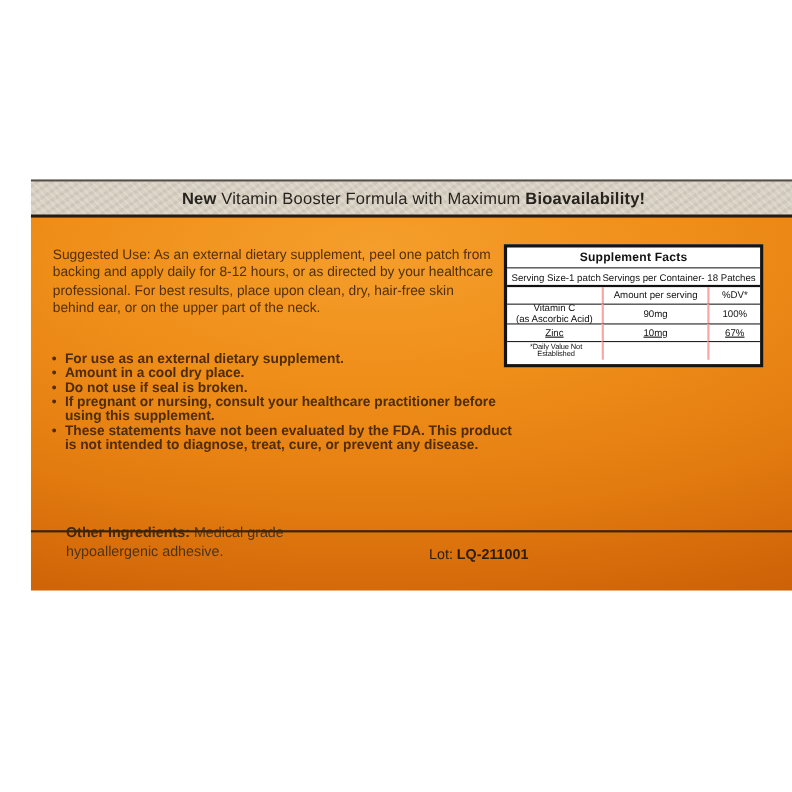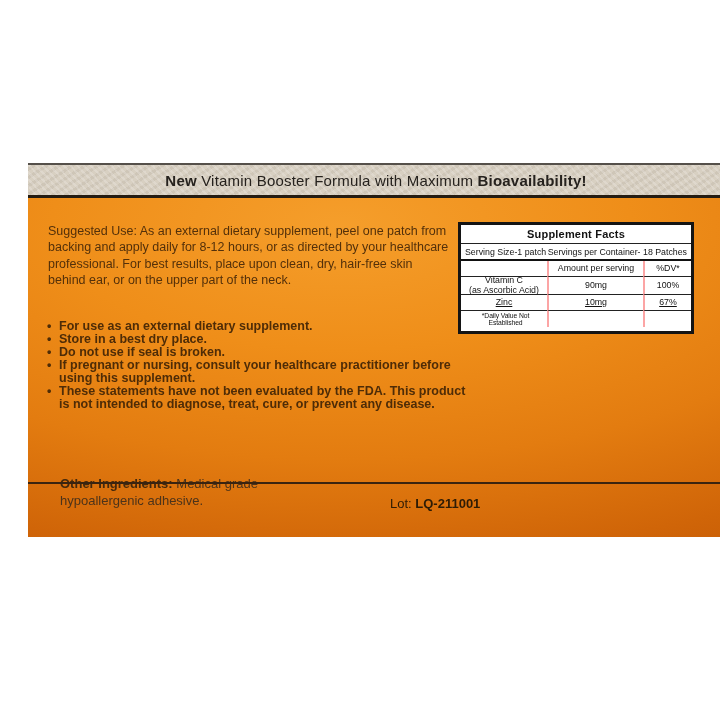--- a/index.html
+++ b/index.html
@@ -91,21 +91,21 @@
 <div class="label">
 
   <div class="banner"><span class="bold">New</span><span> Vitamin Booster Formula with Maximum </span><span class="bold">Bioavailability!</span></div>
 
   <div class="orange">
 
     <p class="suggested">Suggested Use: As an external dietary supplement, peel one patch from backing and apply daily for 8-12 hours, or as directed by your healthcare professional. For best results, place upon clean, dry, hair-free skin behind ear, or on the upper part of the neck.</p>
 
     <ul class="bullets">
       <li>For use as an external dietary supplement.</li>
-      <li>Store in a best dry place.</li>
+      <li>Amount in a cool dry place.</li>
       <li>Do not use if seal is broken.</li>
       <li>If pregnant or nursing, consult your healthcare practitioner before using this supplement.</li>
       <li>These statements have not been evaluated by the FDA. This product is not intended to diagnose, treat, cure, or prevent any disease.</li>
     </ul>
 
     <p class="other-ing"><span class="bold">Other Ingredients:</span><span> Medical grade hypoallergenic adhesive.</span></p>
 
     <div class="lot-block">
       <div><span>Lot: </span><span class="bold">LQ-211001</span></div>
       

